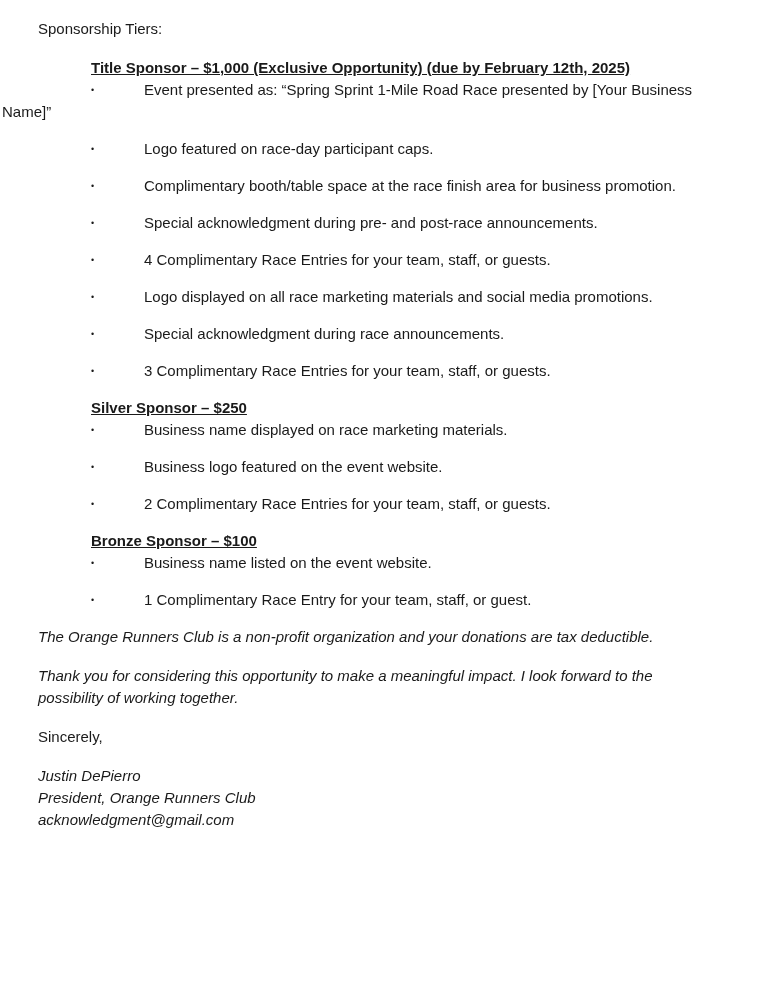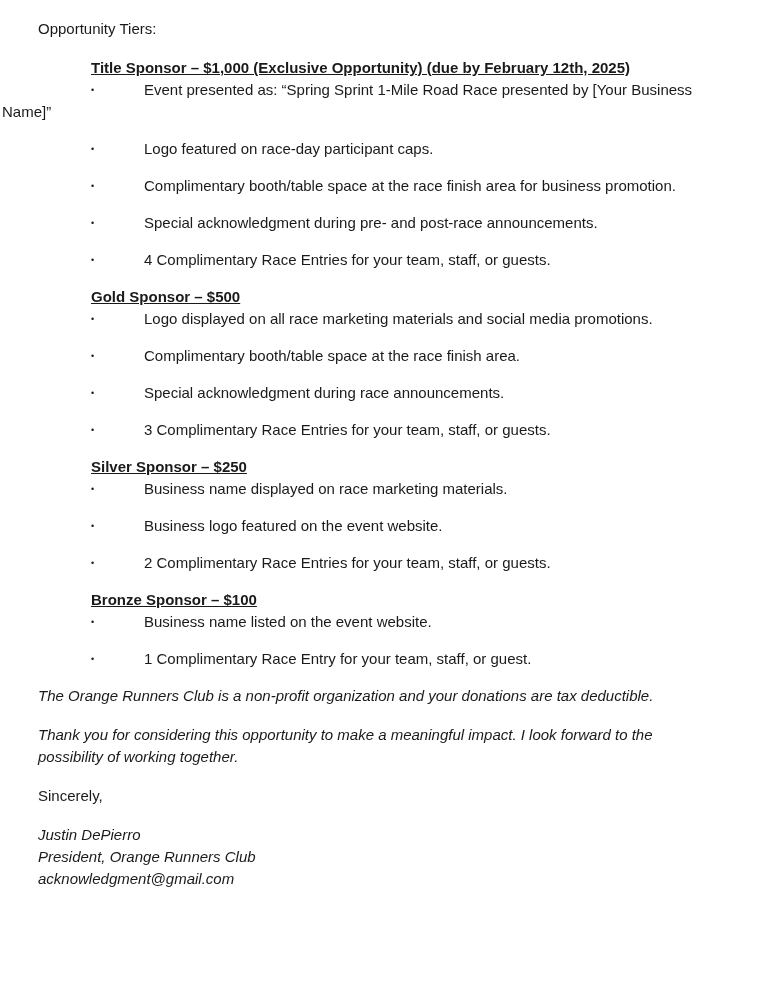--- a/index.html
+++ b/index.html
@@ -48,33 +48,31 @@
   }
   .btext {
     white-space: pre-wrap;
   }
 </style>
 </head>
 <body>
 
 <div class="page">
 
-  <p class="regular">Opportunity Tiers:</p>
+  <p class="regular">Sponsorship Tiers:</p>
 
   <h2 class="tier-heading">Title Sponsor – $1,000 (Exclusive Opportunity) (due by February 12th, 2025)</h2>
   <div class="bullet-item"><span class="marker">•</span><span class="btext">Event presented as: “Spring Sprint 1-Mile Road Race presented by [Your Business
 Name]”</span></div>
   <div class="bullet-item"><span class="marker">•</span><span class="btext">Logo featured on race-day participant caps.</span></div>
   <div class="bullet-item"><span class="marker">•</span><span class="btext">Complimentary booth/table space at the race finish area for business promotion.</span></div>
   <div class="bullet-item"><span class="marker">•</span><span class="btext">Special acknowledgment during pre- and post-race announcements.</span></div>
   <div class="bullet-item"><span class="marker">•</span><span class="btext">4 Complimentary Race Entries for your team, staff, or guests.</span></div>
 
-  <h2 class="tier-heading">Gold Sponsor – $500</h2>
   <div class="bullet-item"><span class="marker">•</span><span class="btext">Logo displayed on all race marketing materials and social media promotions.</span></div>
-  <div class="bullet-item"><span class="marker">•</span><span class="btext">Complimentary booth/table space at the race finish area.</span></div>
   <div class="bullet-item"><span class="marker">•</span><span class="btext">Special acknowledgment during race announcements.</span></div>
   <div class="bullet-item"><span class="marker">•</span><span class="btext">3 Complimentary Race Entries for your team, staff, or guests.</span></div>
 
   <h2 class="tier-heading">Silver Sponsor – $250</h2>
   <div class="bullet-item"><span class="marker">•</span><span class="btext">Business name displayed on race marketing materials.</span></div>
   <div class="bullet-item"><span class="marker">•</span><span class="btext">Business logo featured on the event website.</span></div>
   <div class="bullet-item"><span class="marker">•</span><span class="btext">2 Complimentary Race Entries for your team, staff, or guests.</span></div>
 
   <h2 class="tier-heading">Bronze Sponsor – $100</h2>
   <div class="bullet-item"><span class="marker">•</span><span class="btext">Business name listed on the event website.</span></div>

